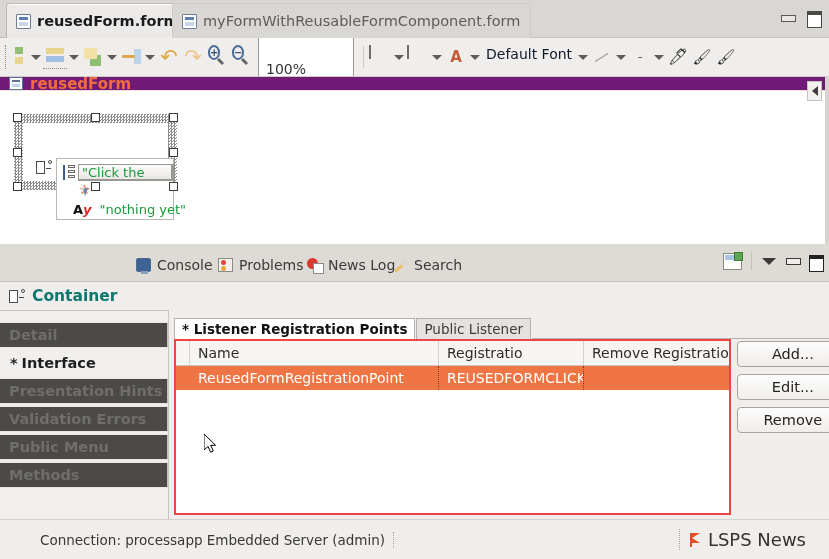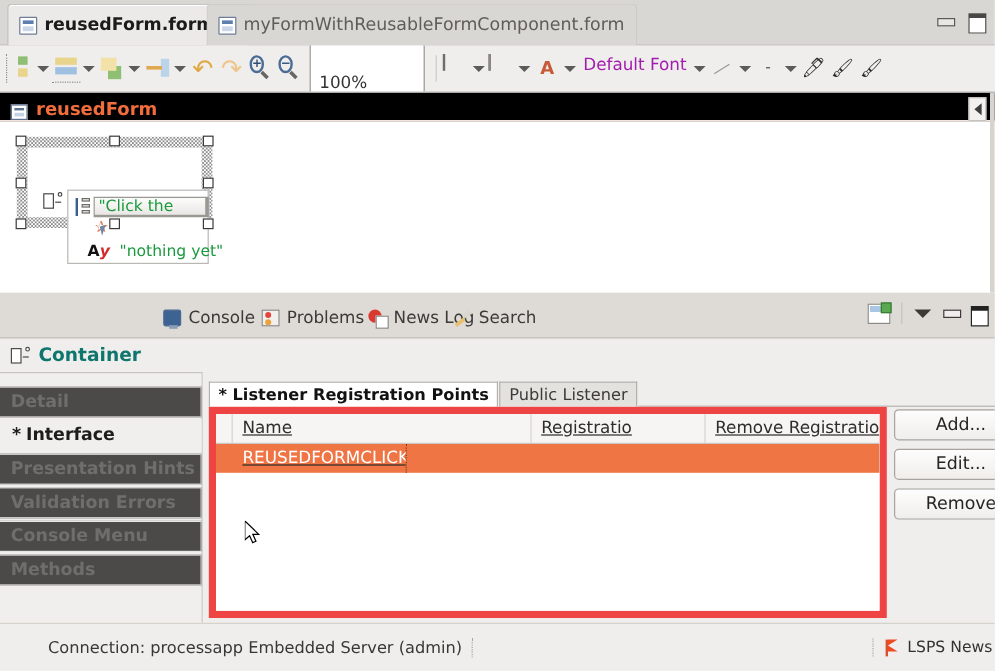--- a/index.html
+++ b/index.html
@@ -126,40 +126,40 @@
     border-left: 6px solid transparent; border-right: 6px solid transparent;
     border-top: 6px solid #4b4945;
   }
   .ic-bar {
     width: 22px; height: 12px; margin: 6px 0 0 1px;
     border-left: 1px solid #6f6d6a; border-right: 1px solid #6f6d6a;
     background: #e4e2df;
   }
   .ic-fontA { font-size: 15px; color: #c75b39; text-align: center; line-height: 24px; font-weight: bold; }
   .fontname {
-    font-size: 14px; color: #a21caf; white-space: nowrap; padding: 0 4px;
+    font-size: 14px; color: #0f172a; white-space: nowrap; padding: 0 4px;
     position: relative; top: -3px;
   }
   .ic-line { position: relative; }
   .ic-line::after {
     content: ""; position: absolute; left: 4px; top: 12px; width: 15px; height: 1px;
     background: #9b9995; transform: rotate(-32deg);
   }
   .ic-dash { text-align: center; line-height: 24px; color: #56544f; font-size: 13px; }
   .ic-pick { font-size: 16px; line-height: 24px; text-align: center; }
   .ic-brushA, .ic-brushB { font-size: 15px; line-height: 24px; text-align: center; }
 
   
   .editor {
     position: absolute; left: 0; top: 77px; width: 829px; height: 167px;
     background: #ffffff; overflow: hidden;
   }
   .formheader {
-    height: 24px; background: #000000;
-    display: flex; align-items: flex-end; gap: 7px; padding-left: 9px;
+    height: 14px; background: #701a75;
+    display: flex; align-items: center; gap: 7px; padding-left: 9px;
     border-bottom: 1px solid #f4e3dc;
   }
   .formheader .ftitle {
     color: #f26d3d; font-size: 15px; font-weight: bold;
   }
   .hdr-ic {
     width: 14px; height: 13px; border: 1px solid #5d7190; background: #fff;
     position: relative;
   }
   .hdr-ic::before {
@@ -366,22 +366,22 @@
     height: 21px; padding: 0 7px; font-size: 13.5px;
     display: flex; align-items: center;
     border: 1px solid #b5b2ae; border-bottom: none; background: #e4e2df; color: #3d3b38;
     margin-right: 1px;
   }
   .itab.active { background: #ffffff; color: #121212; font-weight: bold; }
   .itabfill { flex: 1; border-bottom: 1px solid #b5b2ae; height: 21px; }
 
   .tablewrap { display: flex; gap: 6px; height: 176px; }
   .tbl {
-    flex: 1; background: #ffffff; border: 6px solid #ef4444; overflow: hidden;
-    display: flex; flex-direction: column; text-decoration: underline;
+    flex: 1; background: #ffffff; border: 2px solid #ef4444; overflow: hidden;
+    display: flex; flex-direction: column;
   }
   .thead { display: flex; height: 25px; background: #f6f5f3; border-bottom: 1px solid #c9c6c2; }
   .th {
     display: flex; align-items: center; padding-left: 8px;
     font-size: 14px; color: #2f2d2a; border-right: 1px solid #d6d3cf;
     white-space: nowrap; overflow: hidden;
   }
   .th.c0 { width: 14px; flex: 0 0 14px; padding-left: 0; }
   .th.c1 { width: 249px; flex: 0 0 249px; }
   .th.c2 { width: 145px; flex: 0 0 145px; }
@@ -412,22 +412,22 @@
     background: #efeeec; border-top: 1px solid #d5d2ce;
     display: flex; align-items: center;
   }
   .st-conn {
     margin-left: 40px; font-size: 13.5px; color: #3a3835;
     padding-right: 8px; border-right: 1px dotted #a8a5a1;
     white-space: nowrap;
   }
   .st-spacer { flex: 1; }
   .st-news {
-    display: flex; align-items: center; gap: 7px; font-size: 13px; color: #34322f;
-    padding-left: 10px; border-left: 1px dotted #a8a5a1; margin-right: 2px;
+    display: flex; align-items: center; gap: 7px; font-size: 18px; color: #34322f;
+    padding-left: 10px; border-left: 1px dotted #a8a5a1; margin-right: 23px;
   }
   .flag-ic {
     width: 11px; height: 14px; position: relative;
   }
   .flag-ic::before {
     content:""; position:absolute; left:0; top:0; width:2px; height:14px; background:#d9512c;
   }
   .flag-ic::after {
     content:""; position:absolute; left:2px; top:0;
     border-top: 5px solid #ef4a22; border-bottom: 5px solid #ef4a22;
@@ -554,21 +554,21 @@
         <span>Problems</span>
       </div>
       <div class="vtab" style="left:127px;">
         <span class="vt-console"></span>
         <span>Console</span>
       </div>
       <div class="vtab" style="left:298px;">
         <span class="vt-errorlog"></span>
         <span>News Log</span>
       </div>
-      <div class="vtab" style="left:369px;">
+      <div class="vtab" style="left:384px;">
         <span class="vt-search"></span>
         <span>Search</span>
       </div>
 
       <div class="viewactions">
         <span class="va-new"></span>
         <span class="va-sep"></span>
         <span class="va-menu"></span>
         <span class="va-min"></span>
         <span class="va-max"></span>
@@ -595,21 +595,21 @@
             <span class="star">*</span>
             <span>Interface</span>
           </div>
           <div class="pl-item dim">
             <span>Presentation Hints</span>
           </div>
           <div class="pl-item dim">
             <span>Validation Errors</span>
           </div>
           <div class="pl-item dim">
-            <span>Console Menu</span>
+            <span>Public Menu</span>
           </div>
           <div class="pl-item dim">
             <span>Methods</span>
           </div>
         </div>
 
         <div class="propright">
           <div class="innertabs">
             <div class="itab active">
               <span>* Listener Registration Points</span>
@@ -624,20 +624,21 @@
             <div class="tbl">
               <div class="thead">
                 <span class="th c0"></span>
                 <span class="th c1">Name</span>
                 <span class="th c2">Registratio</span>
                 <span class="th c3">Remove Registratio</span>
               </div>
               <div class="tbody">
                 <div class="trow">
                   <span class="td c0"></span>
+                  <span class="td c1">ReusedFormRegistrationPoint</span>
                   <span class="td c2">REUSEDFORMCLICKE</span>
                   <span class="td c3"></span>
                 </div>
               </div>
             </div>
 
             <div class="btncol">
               <div class="pbtn">Add...</div>
               <div class="pbtn">Edit...</div>
               <div class="pbtn">Remove</div>

